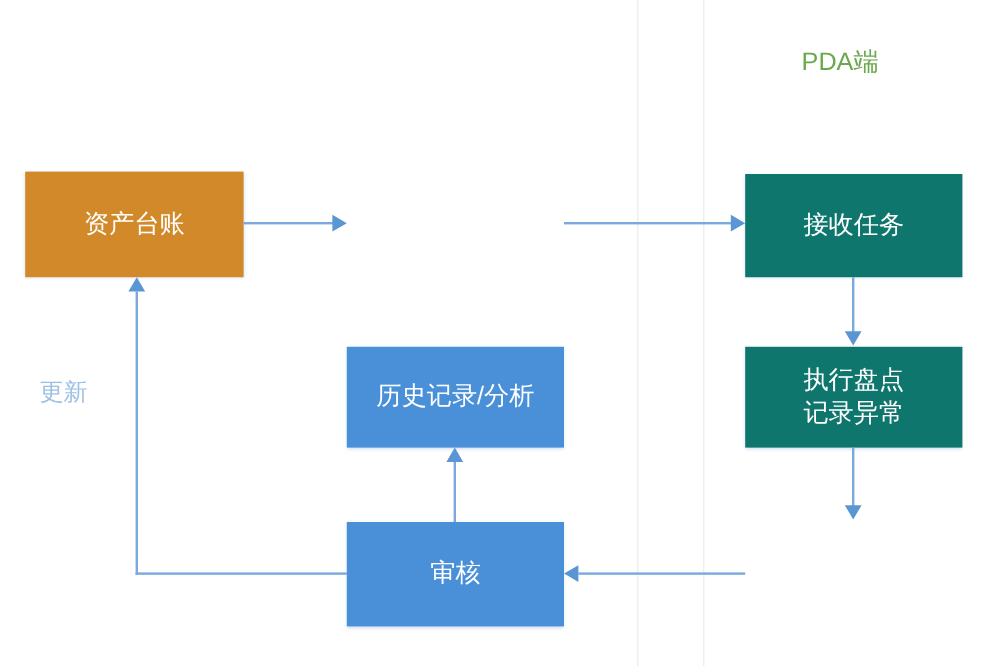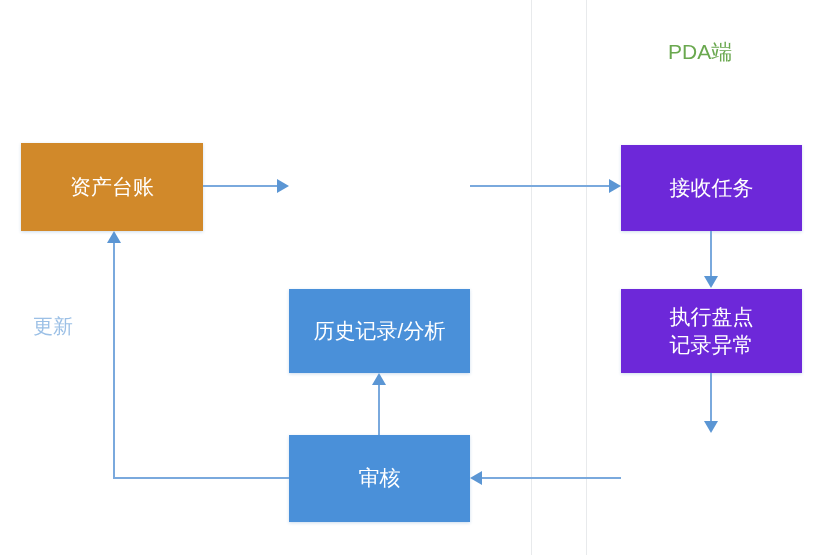--- a/index.html
+++ b/index.html
@@ -51,21 +51,21 @@
     justify-content: center;
     text-align: center;
     color: #ffffff;
     font-size: 21px;
     line-height: 1.35;
     box-shadow: 0 1px 3px rgba(90,140,200,0.30);
     box-sizing: border-box;
   }
   .node.orange { background: #d1892a; }
   .node.blue   { background: #4a90d9; }
-  .node.green  { background: #6d28d9; }
+  .node.green  { background: #0f766e; }
 
   
   .line-h {
     position: absolute;
     height: 2px;
     background: #7aa9dd;
   }
   .line-v {
     position: absolute;
     width: 2px;

